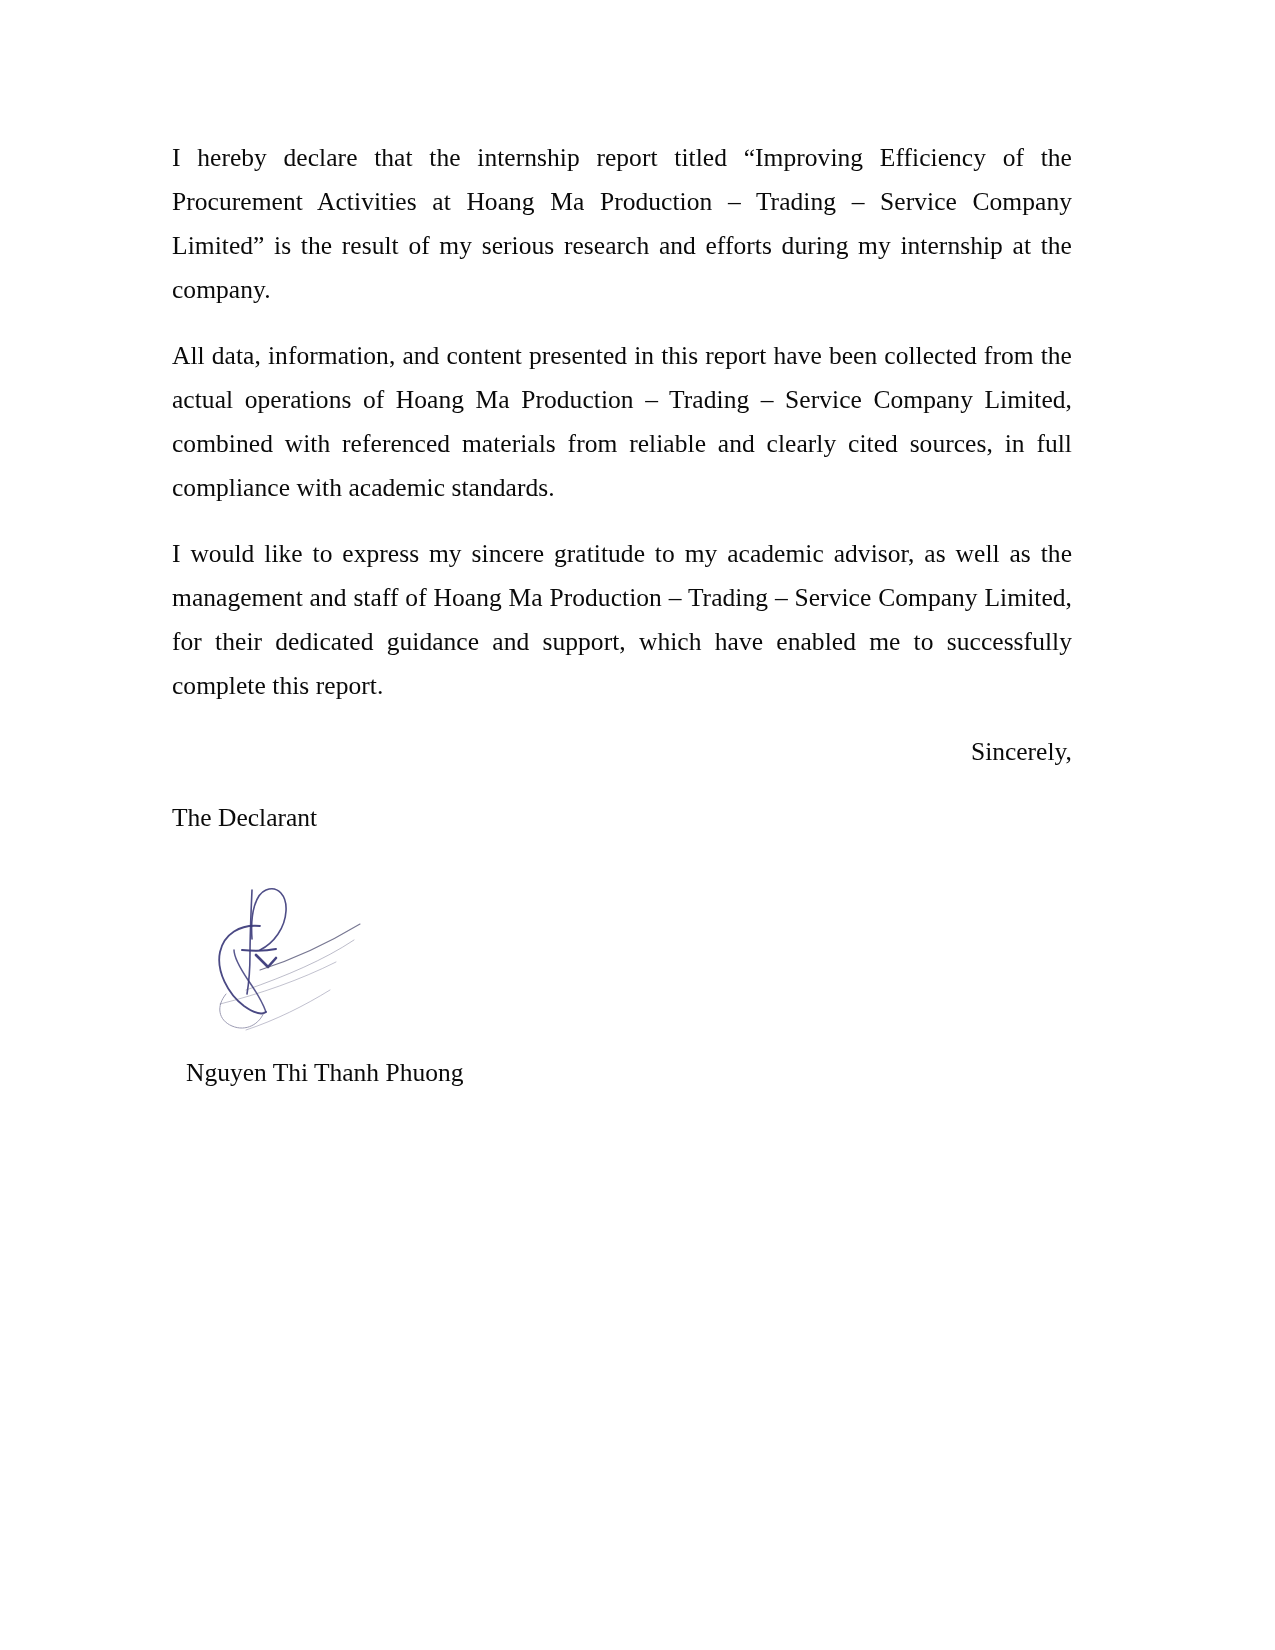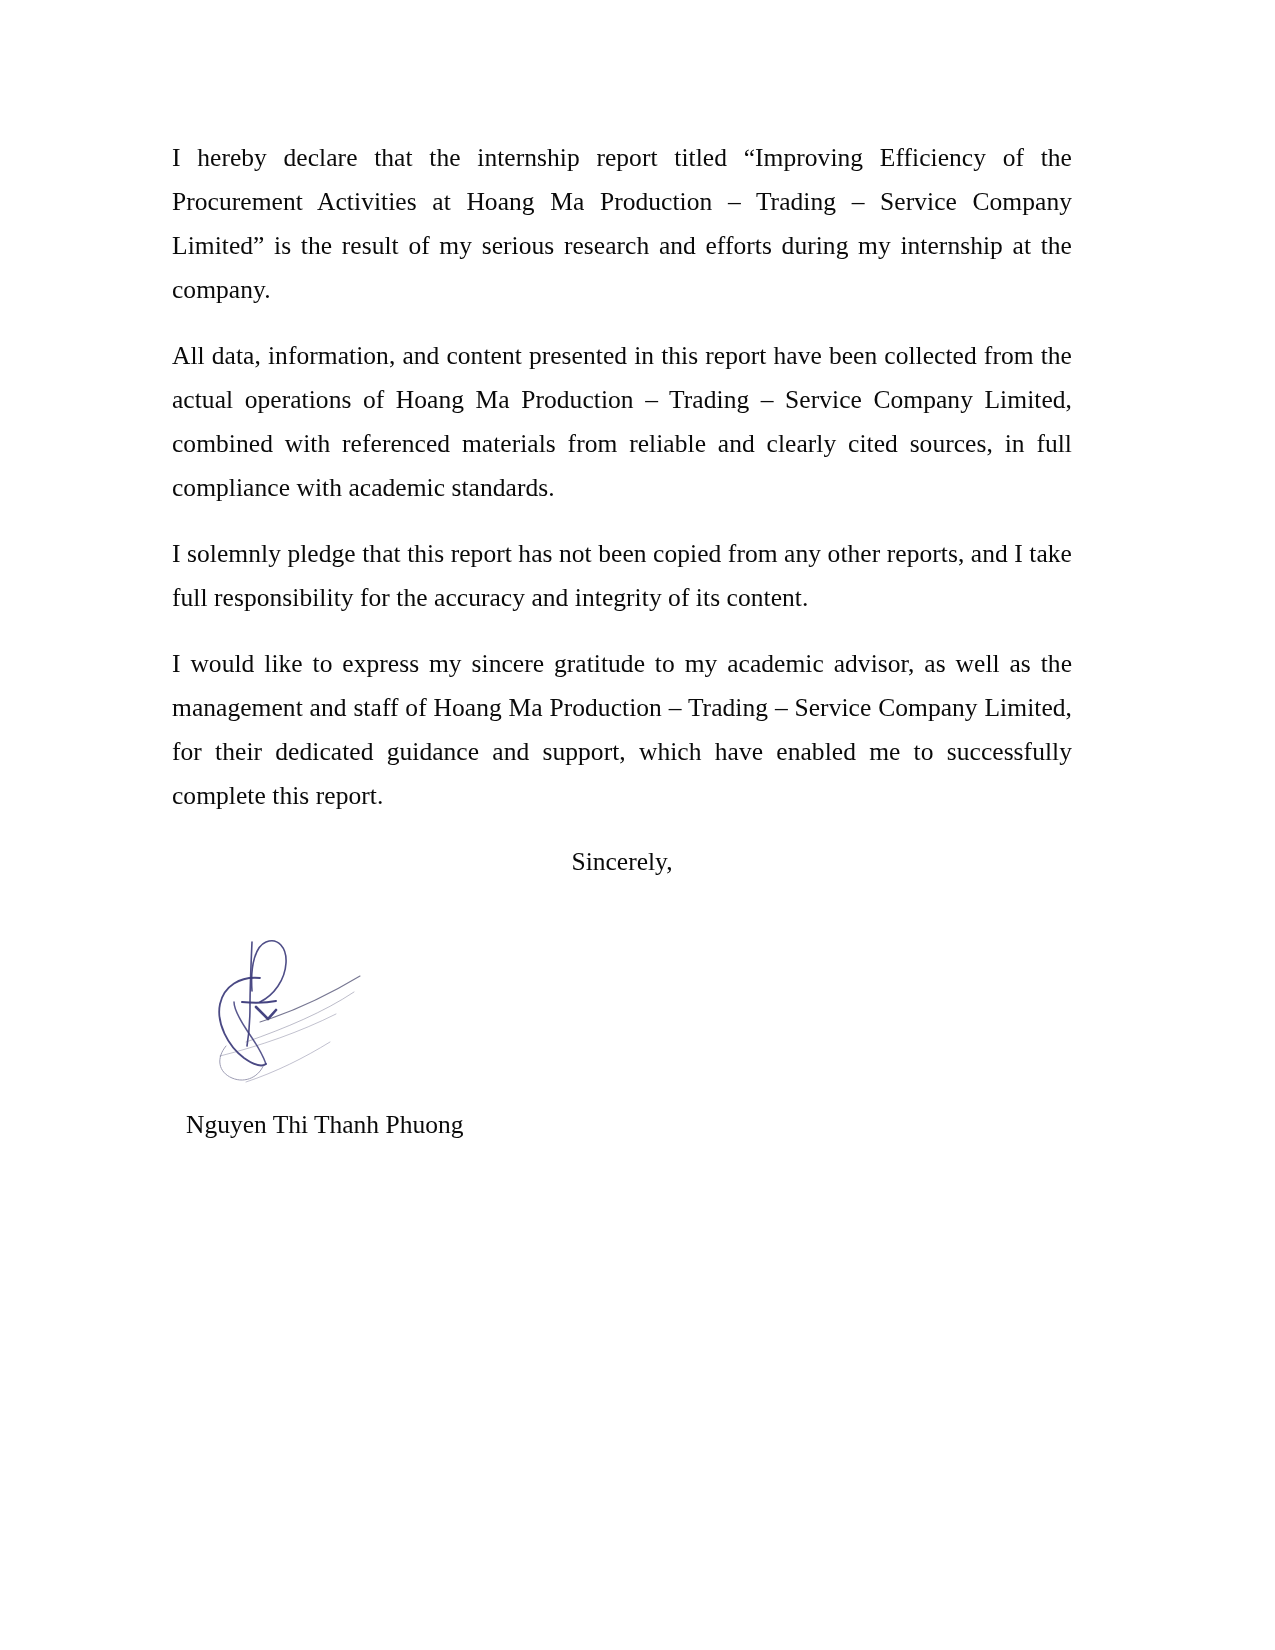--- a/index.html
+++ b/index.html
@@ -30,21 +30,21 @@
     line-height: 44px;
     text-align: justify;
     text-justify: inter-word;
     color: #0a0a0a;
     letter-spacing: 0.05px;
   }
   p.plain-line {
     margin: 0 0 22px 0;
     font-size: 25.5px;
     line-height: 44px;
-    text-align: center;
+    text-align: right;
     color: #0a0a0a;
   }
   .sincerely-block {
     margin-top: 26px;
   }
   .declarant-line {
     margin: 0 0 0 0;
     font-size: 25.5px;
     line-height: 44px;
     text-align: left;
@@ -73,26 +73,26 @@
 <body>
 
 <div class="page">
 
   <div class="content">
 
     <p class="body-para">I hereby declare that the internship report titled “Improving Efficiency of the Procurement Activities at Hoang Ma Production – Trading – Service Company Limited” is the result of my serious research and efforts during my internship at the company.</p>
 
     <p class="body-para">All data, information, and content presented in this report have been collected from the actual operations of Hoang Ma Production – Trading – Service Company Limited, combined with referenced materials from reliable and clearly cited sources, in full compliance with academic standards.</p>
 
-    <p class="body-para">I solemnly pledge that this report has not been copied from any other reports, and I take full responsibility for the accuracy and integrity of its content.</p>
 
     <p class="body-para">I would like to express my sincere gratitude to my academic advisor, as well as the management and staff of Hoang Ma Production – Trading – Service Company Limited, for their dedicated guidance and support, which have enabled me to successfully complete this report.</p>
 
     <p class="plain-line sincerely-block">Sincerely,</p>
 
+    <p class="declarant-line">The Declarant</p>
 
     <div class="signature-wrap">
       <svg width="340" height="185" viewBox="0 0 340 185" xmlns="http://www.w3.org/2000/svg">
         <g fill="none" stroke="#3b3a7a" stroke-linecap="round" stroke-linejoin="round">
 
           <path d="M62 85 C60 58 66 40 76 36 C88 31 97 42 96 57 C95 74 84 89 70 96" stroke-width="1.6" opacity="0.9"></path>
 
           <path d="M62 36 C61 58 60 80 60 100 C60 116 59 128 57 140" stroke-width="1.6" opacity="0.9"></path>
 
           <path d="M70 72 C50 70 34 80 30 98 C26 117 38 140 54 152 C64 159 72 161 76 158" stroke-width="1.8" opacity="0.92"></path>

